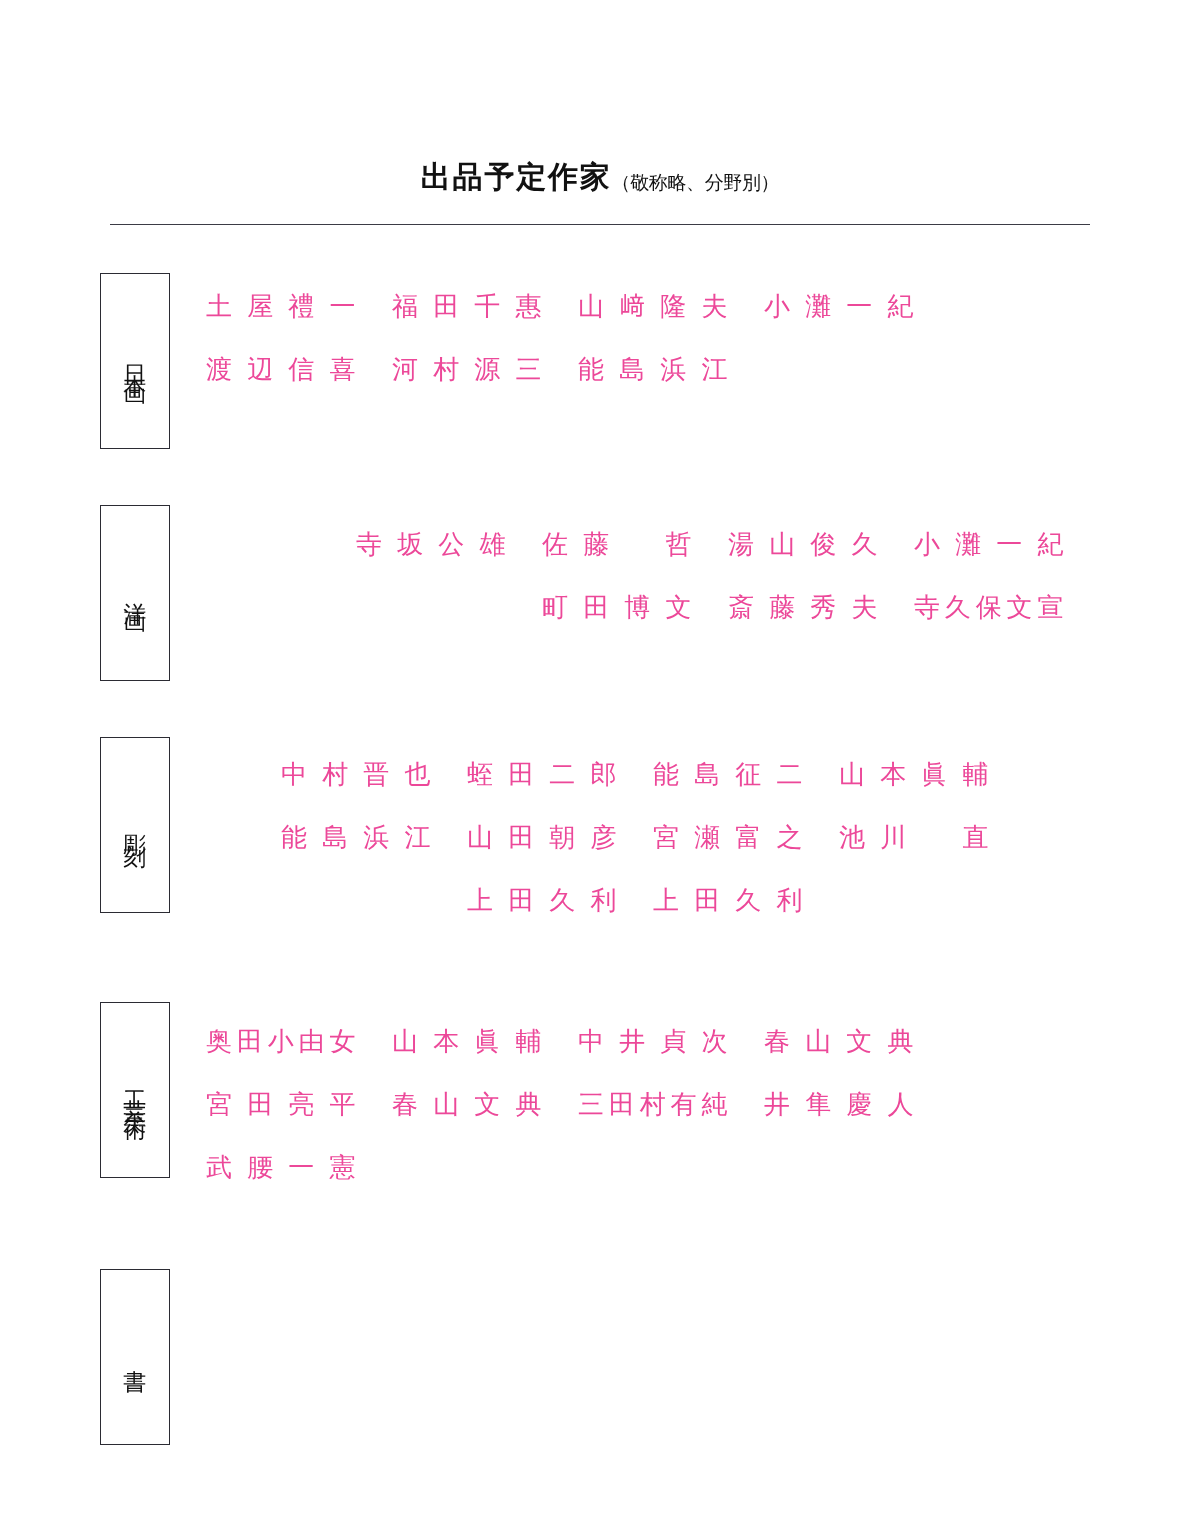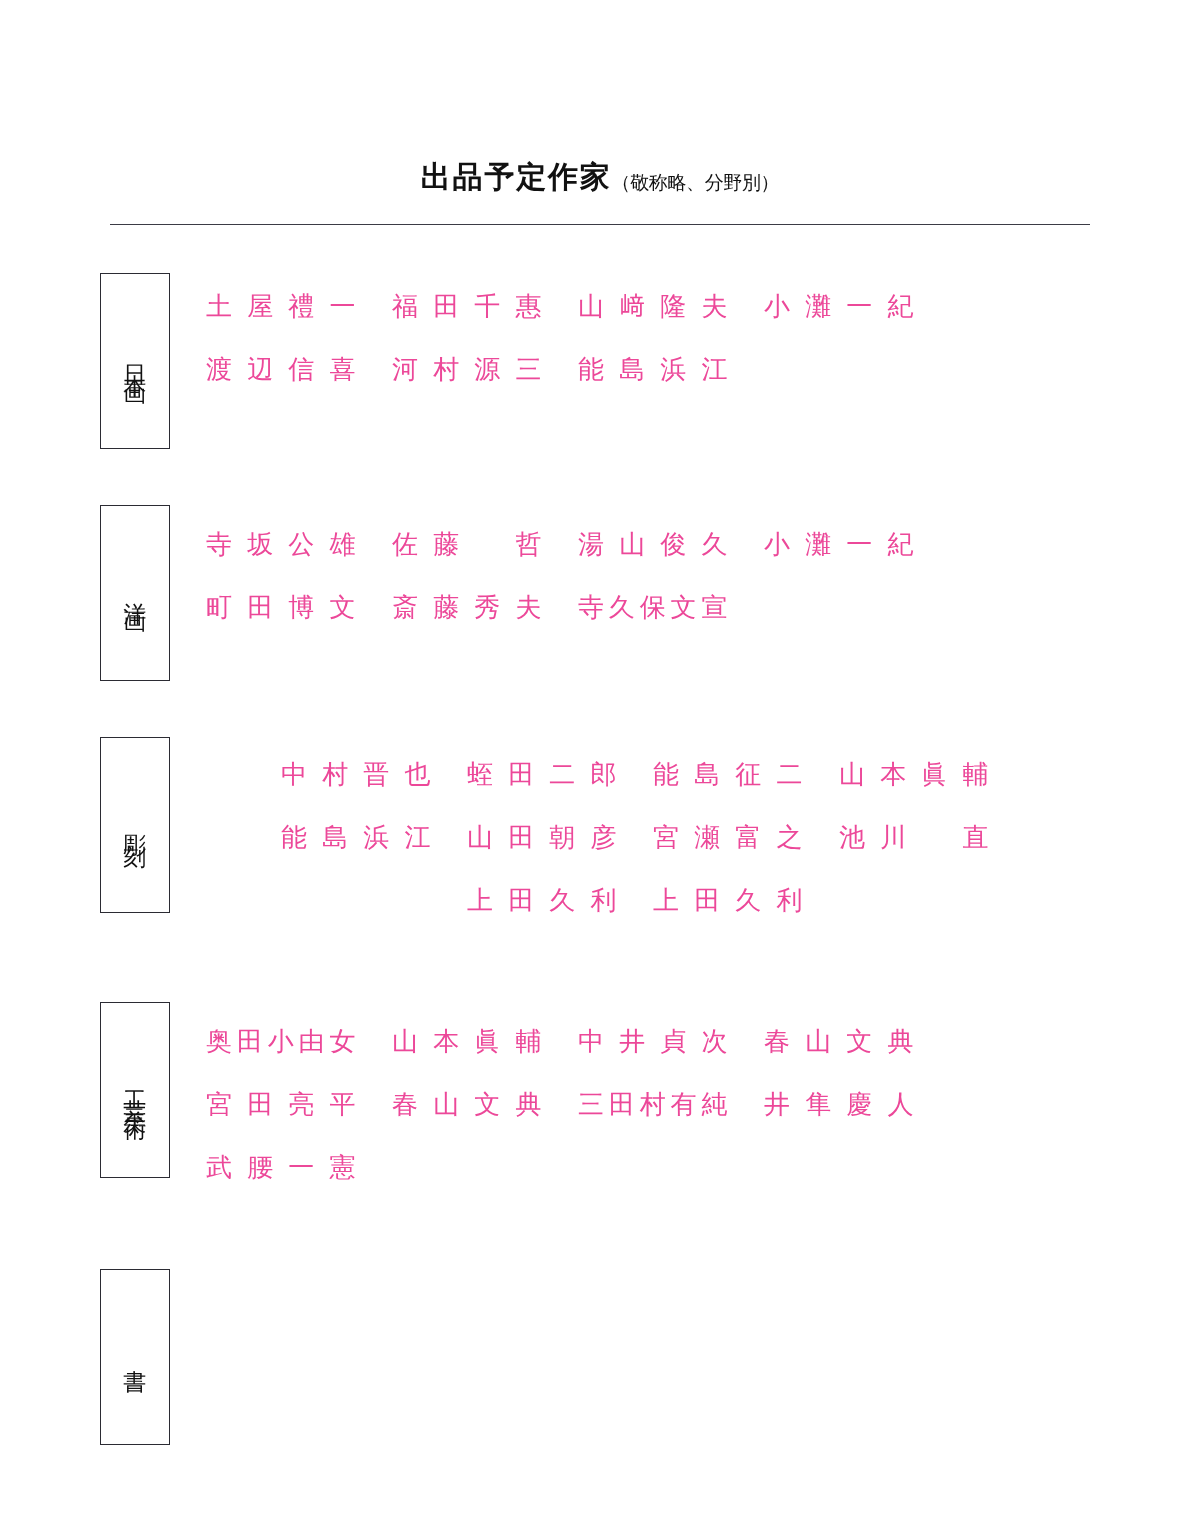--- a/index.html
+++ b/index.html
@@ -120,21 +120,21 @@
     text-align: justify;
     text-align-last: justify;
   }
   
   .names .name:nth-child(5n) { width: 186px; text-decoration: underline; }
 
   
   .section.sho .names { padding-top: 28px; }
   .section.kogei .names { padding-top: 22px; }
   .section.chokoku .names { padding-top: 20px; justify-content: center; }
-  .section.yoga .names { padding-top: 22px; }
+  .section.yoga .names { padding-top: 22px; justify-content: flex-end; }
   .section.nihonga .names { padding-top: 16px; }
 </style>
 </head>
 <body>
 
 <div class="page">
 
   <div class="header">
     <span class="header-title">出品予定作家</span><span class="header-note">（敬称略、分野別）</span>
     <div class="rule"></div>

